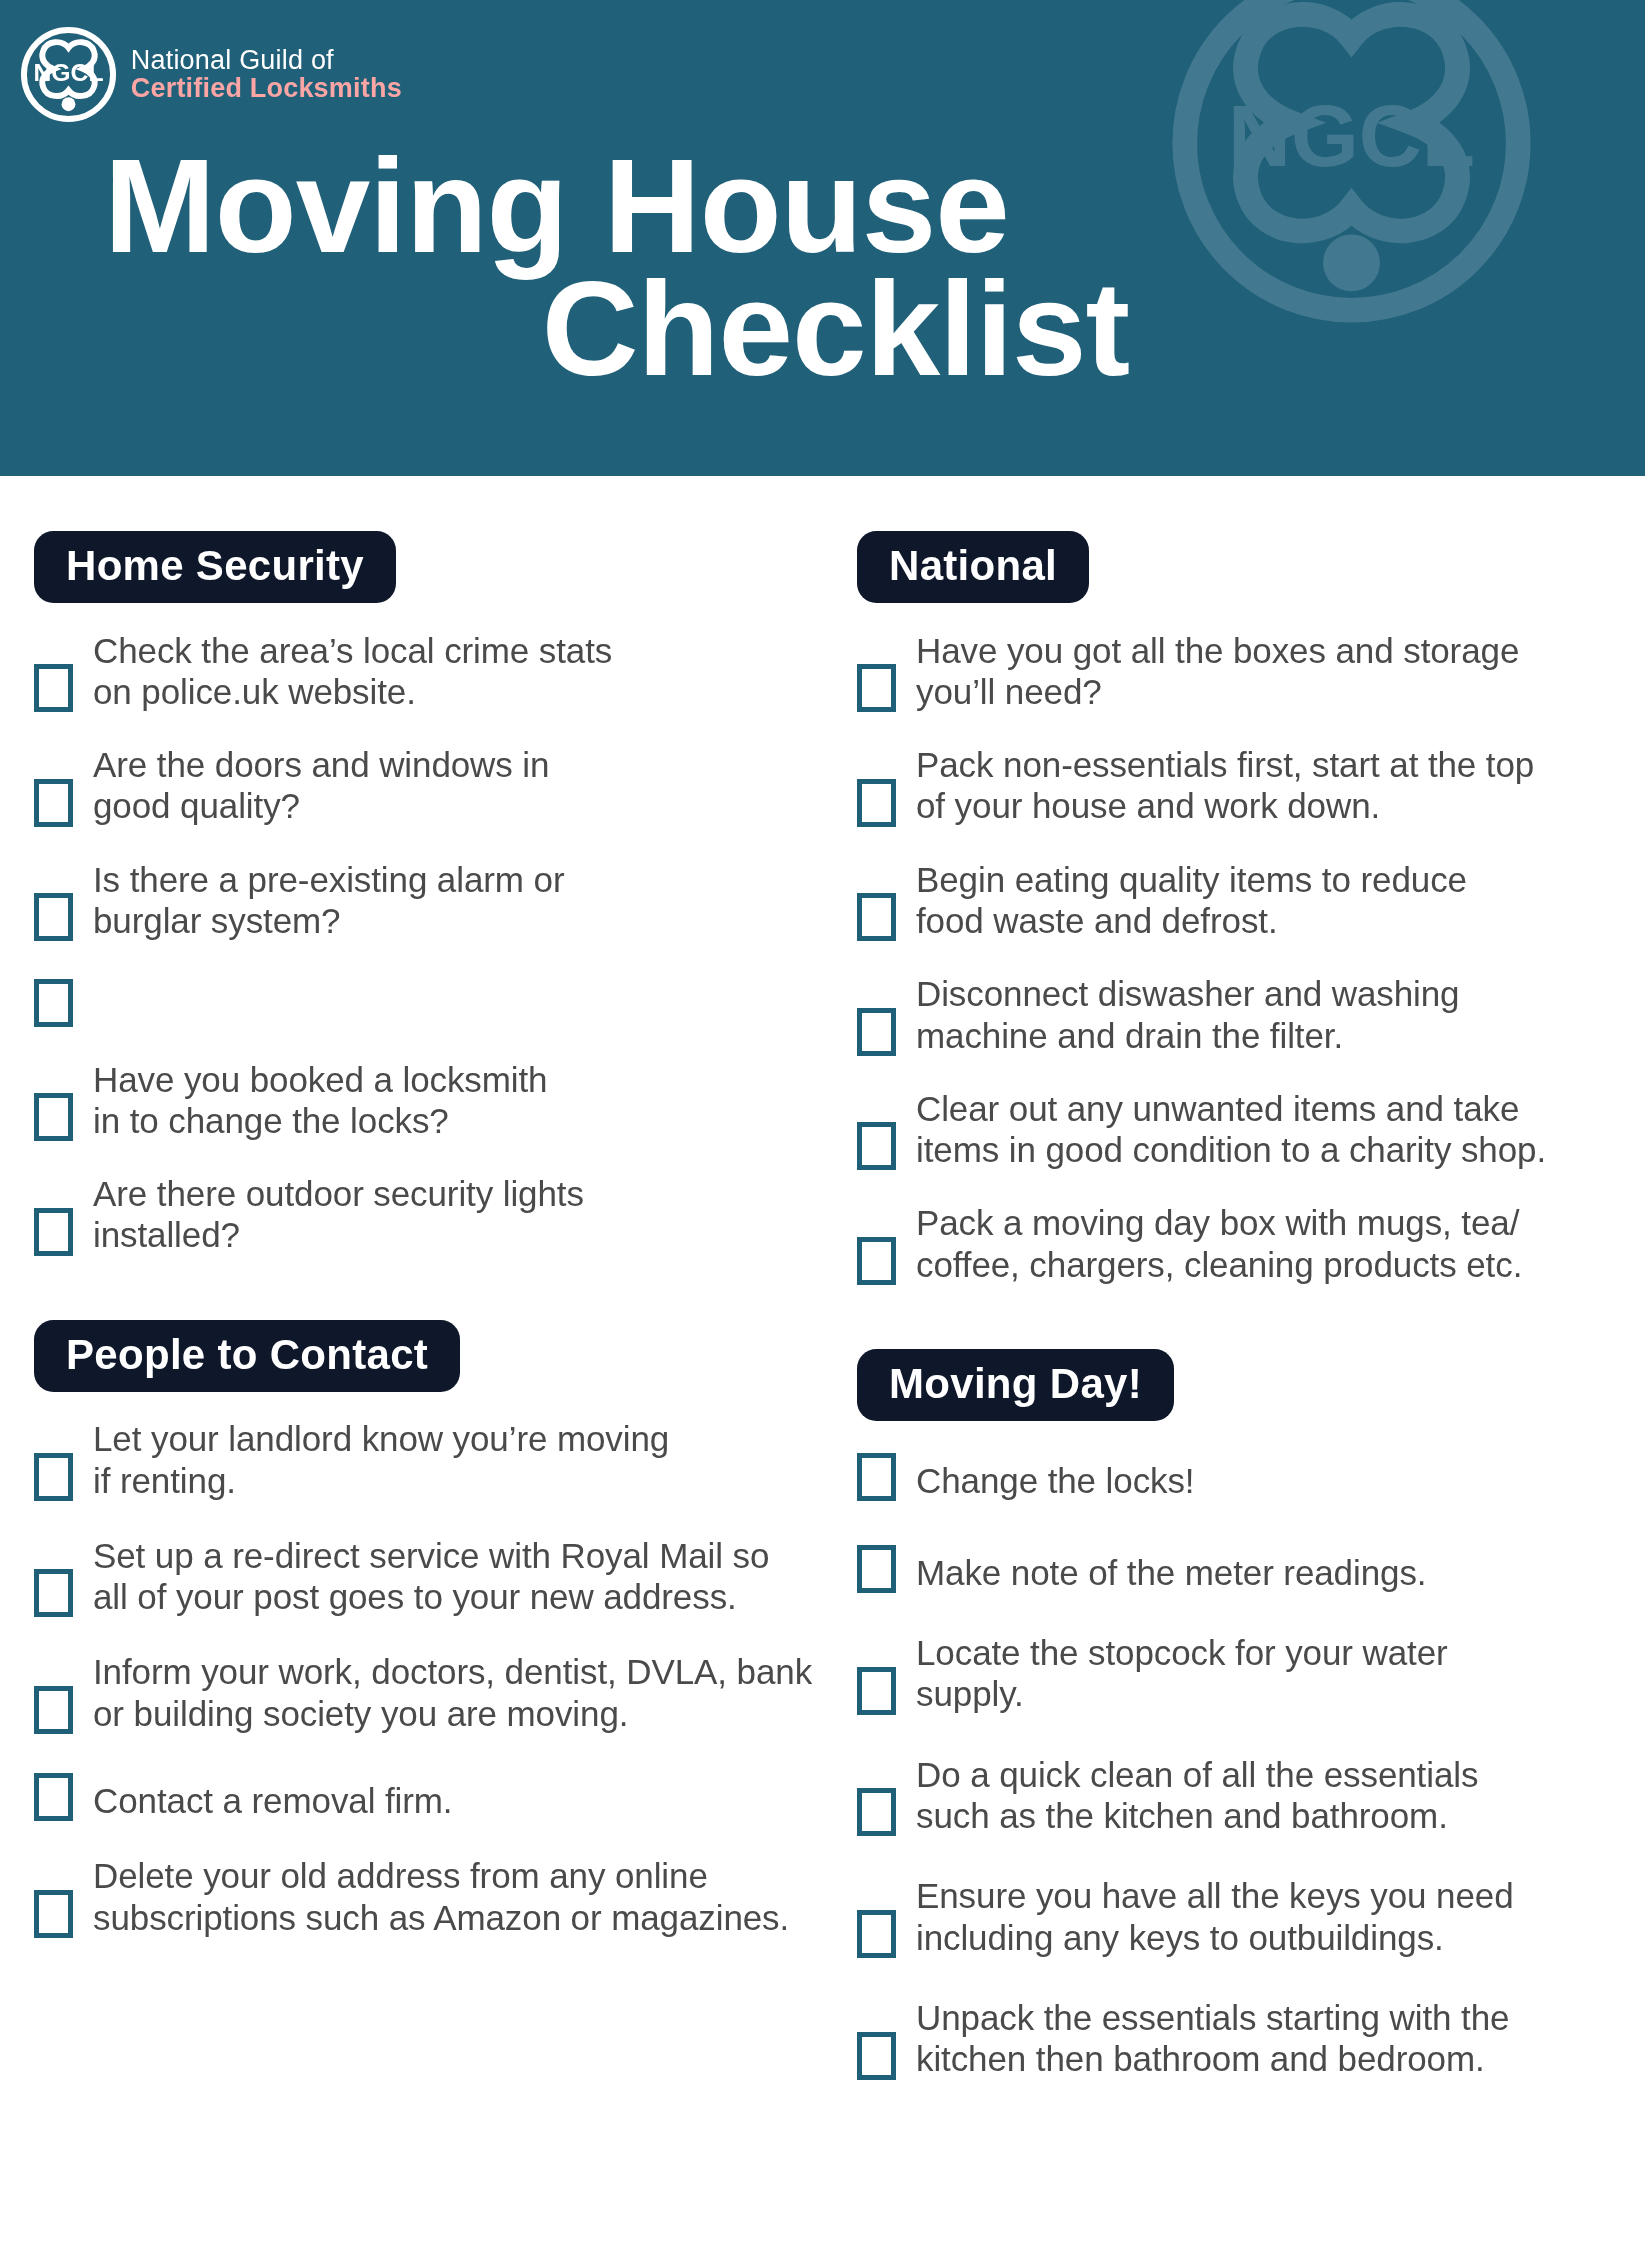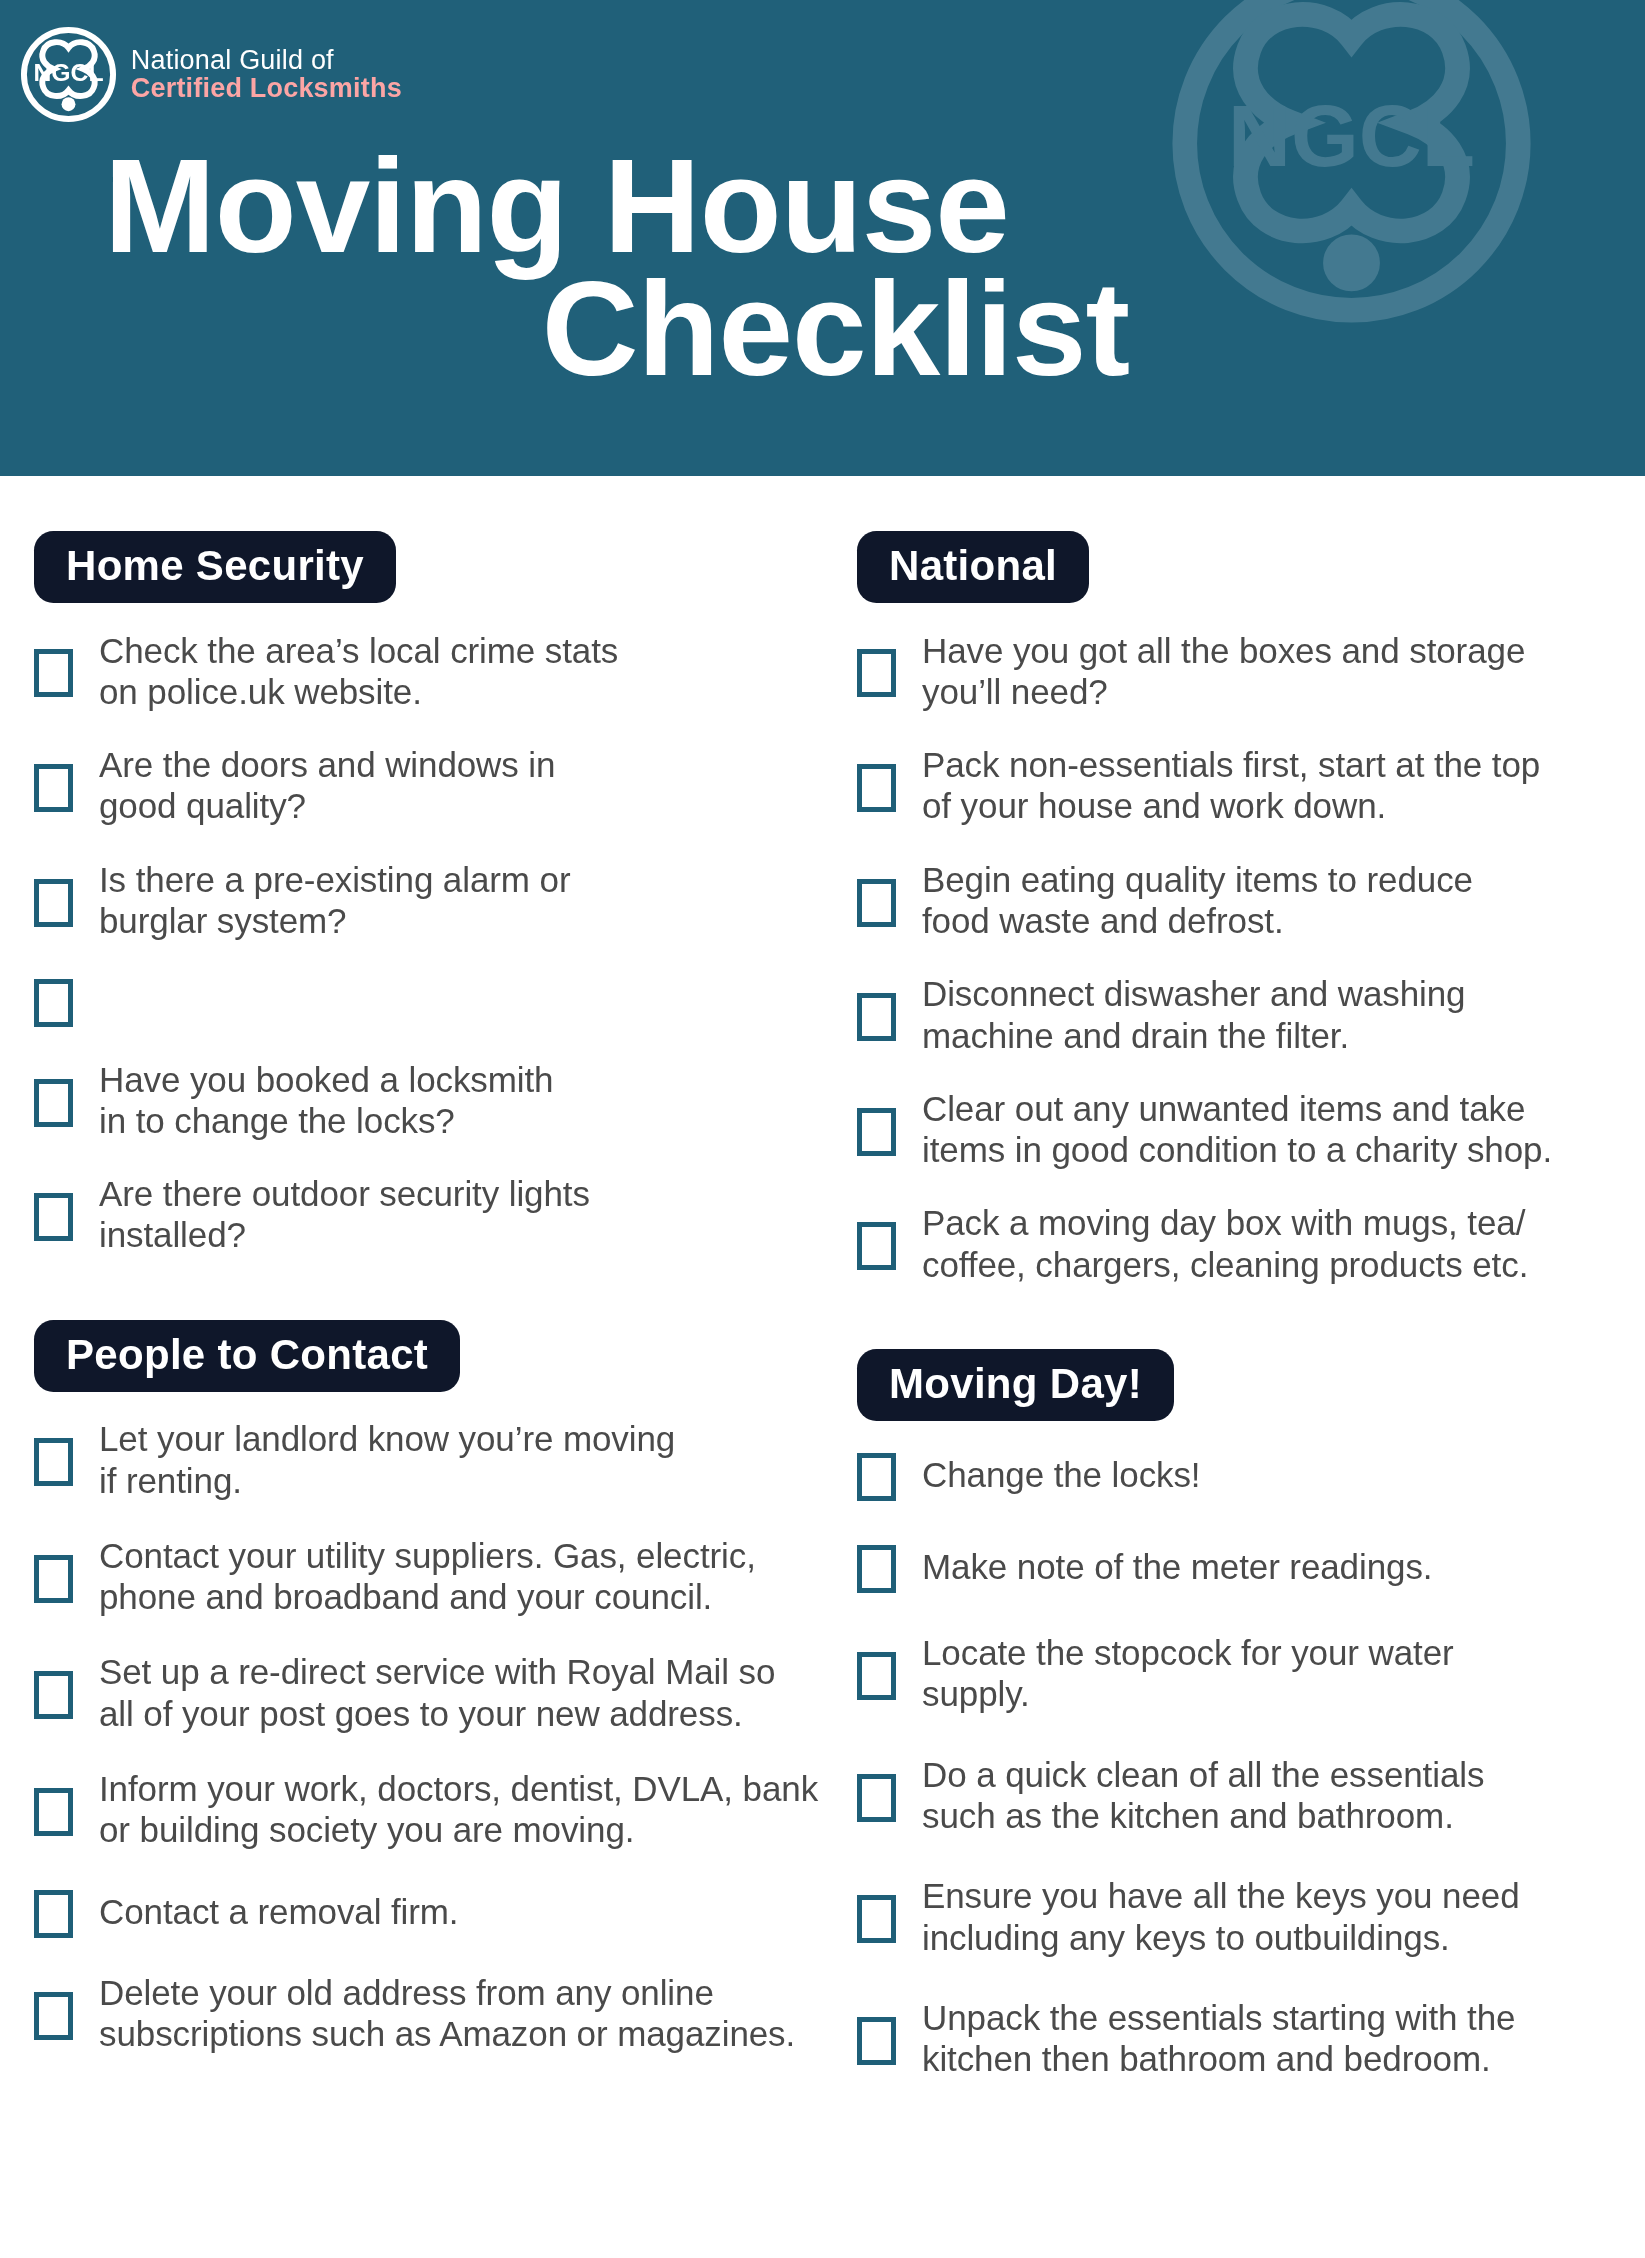--- a/index.html
+++ b/index.html
@@ -108,22 +108,22 @@
     padding:14px 32px 16px 32px;
     line-height:1.0;
     margin-left:0;
     white-space:nowrap;
   }
 
   .items { margin-top:26.5px; }
 
   .item {
     display:flex;
-    align-items:center;
-    gap:26px;
+    align-items:flex-end;
+    gap:20px;
     margin-bottom:32px;
   }
   .item:last-child { margin-bottom:0; }
 
   .checkbox {
     flex:0 0 auto;
     width:39px;
     height:48px;
     border:5.3px solid #1f5f78;
     background:#ffffff;
@@ -235,25 +235,20 @@
       <div class="section second">
         <div class="pill">People to Contact</div>
         <div class="items">
           <div class="item">
             <span class="checkbox"></span>
             <span class="item-text">Let your landlord know you’re moving
 if renting.</span>
           </div>
           <div class="item">
             <span class="checkbox"></span>
-            <span class="item-text">Contact your utility suppliers. Gas, electric,
-phone and broadband and your council.</span>
-          </div>
-          <div class="item">
-            <span class="checkbox"></span>
             <span class="item-text">Set up a re-direct service with Royal Mail so
 all of your post goes to your new address.</span>
           </div>
           <div class="item">
             <span class="checkbox"></span>
             <span class="item-text">Inform your work, doctors, dentist, DVLA, bank
 or building society you are moving.</span>
           </div>
           <div class="item">
             <span class="checkbox"></span>

